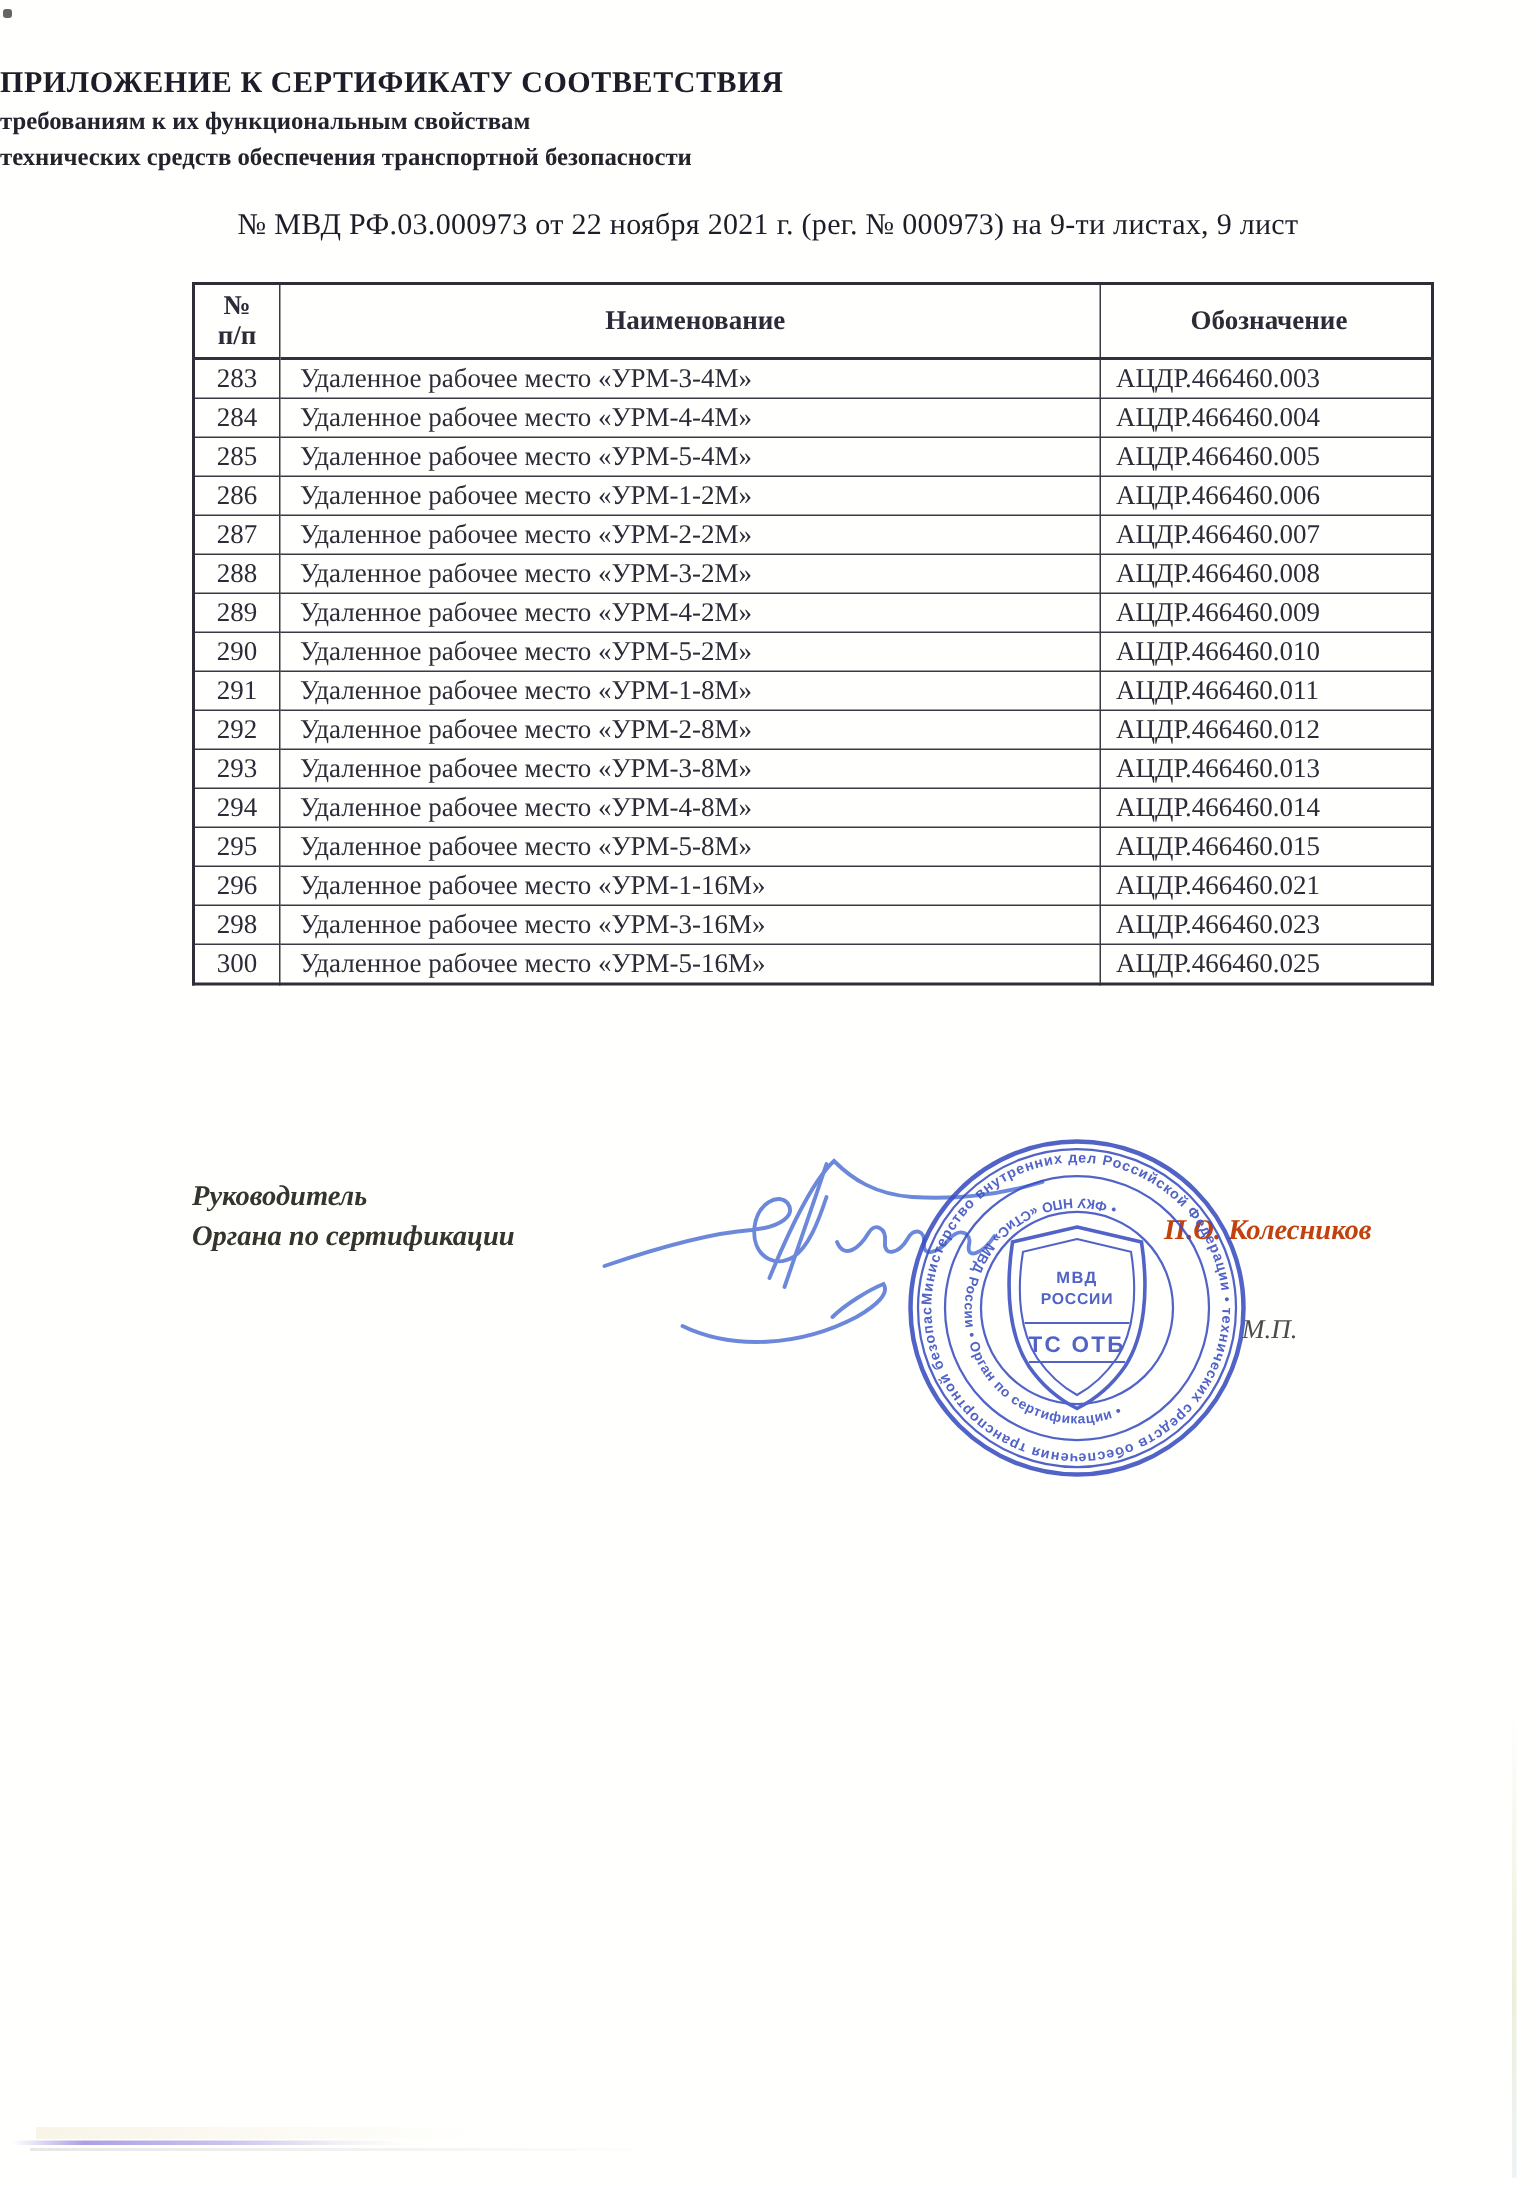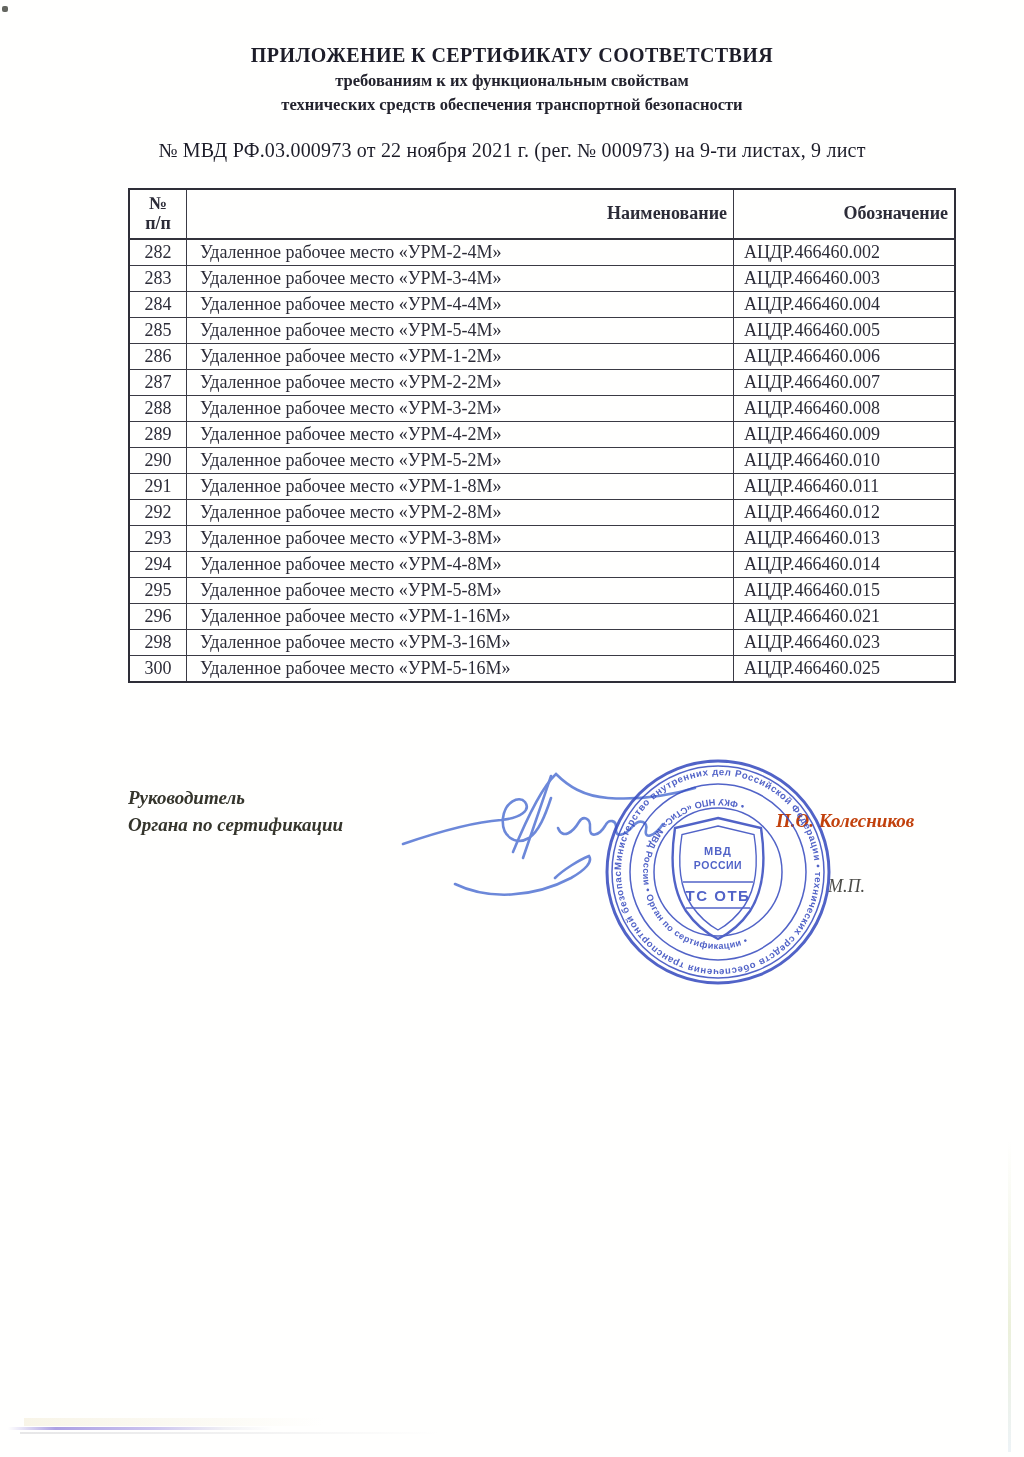--- a/index.html
+++ b/index.html
@@ -1,36 +1,36 @@
 <!DOCTYPE html>
 <html><head>
 <meta charset="utf-8">
 <style>
   html,body{margin:0;padding:0;background:#ffffff;}
   .page{position:relative;width:1024px;height:1457px;background:#fffffe;overflow:hidden;
         font-family:"Liberation Serif","DejaVu Serif",serif;color:#23232e;}
 
   
-  .doc-header{position:absolute;top:44px;left:0;width:100%;text-align:center;}
+  .doc-header{position:absolute;top:44px;left:0;width:100%;text-align:left;}
   .doc-title{font-size:20px;font-weight:bold;letter-spacing:.4px;color:#1d1d29;}
   .doc-sub{font-size:16.5px;font-weight:bold;margin-top:4px;color:#23232e;}
   .reg-line{position:absolute;top:139px;left:0;width:100%;text-align:center;
             font-size:20px;font-weight:normal;color:#1d1d29;letter-spacing:.2px;}
 
   
   .cert-table{position:absolute;left:128px;top:188px;width:828px;border-collapse:collapse;
               font-size:18px;color:#2c2c38;}
   .cert-table th,.cert-table td{border:1px solid #3a3a44;padding:0 6px;height:25px;
               line-height:1.1;background:#fffffe;}
   .cert-table thead th{font-weight:bold;font-size:18px;height:48px;border-bottom:2px solid #32323c;}
   .cert-table{border:2px solid #2e2e38;}
   .cert-table .c-num{width:44px;text-align:center;}
   .cert-table .c-name{text-align:left;padding-left:13px;}
   .cert-table .c-code{width:204px;text-align:left;padding-left:10px;}
-  .cert-table thead .c-name,.cert-table thead .c-code{text-align:right;}
+  .cert-table thead .c-name,.cert-table thead .c-code{text-align:center;}
 
   
   .role-block{position:absolute;left:128px;top:784px;font-size:19px;font-weight:bold;
               font-style:italic;color:#35352c;line-height:27px;}
   .signer-name{position:absolute;left:776px;top:810px;font-size:19px;font-weight:bold;
                font-style:italic;color:#c2410c;z-index:2;}
   .seal-mark{position:absolute;left:828px;top:876px;font-size:18px;font-style:italic;
              color:#4c4c48;z-index:2;text-align:right;}
 
   .signature-svg{position:absolute;left:393px;top:766px;z-index:3;}
@@ -66,25 +66,20 @@
       <tr>
         <th class="c-num">
           <div>№</div>
           <div>п/п</div>
         </th>
         <th class="c-name">Наименование</th>
         <th class="c-code">Обозначение</th>
       </tr>
     </thead>
     <tbody id="table-body">
-    <tr>
-      <td class="c-num">282</td>
-      <td class="c-name">Удаленное рабочее место «УРМ-2-4М»</td>
-      <td class="c-code">АЦДР.466460.002</td>
-    </tr>
 
     <tr>
       <td class="c-num">283</td>
       <td class="c-name">Удаленное рабочее место «УРМ-3-4М»</td>
       <td class="c-code">АЦДР.466460.003</td>
     </tr>
 
     <tr>
       <td class="c-num">284</td>
       <td class="c-name">Удаленное рабочее место «УРМ-4-4М»</td>

